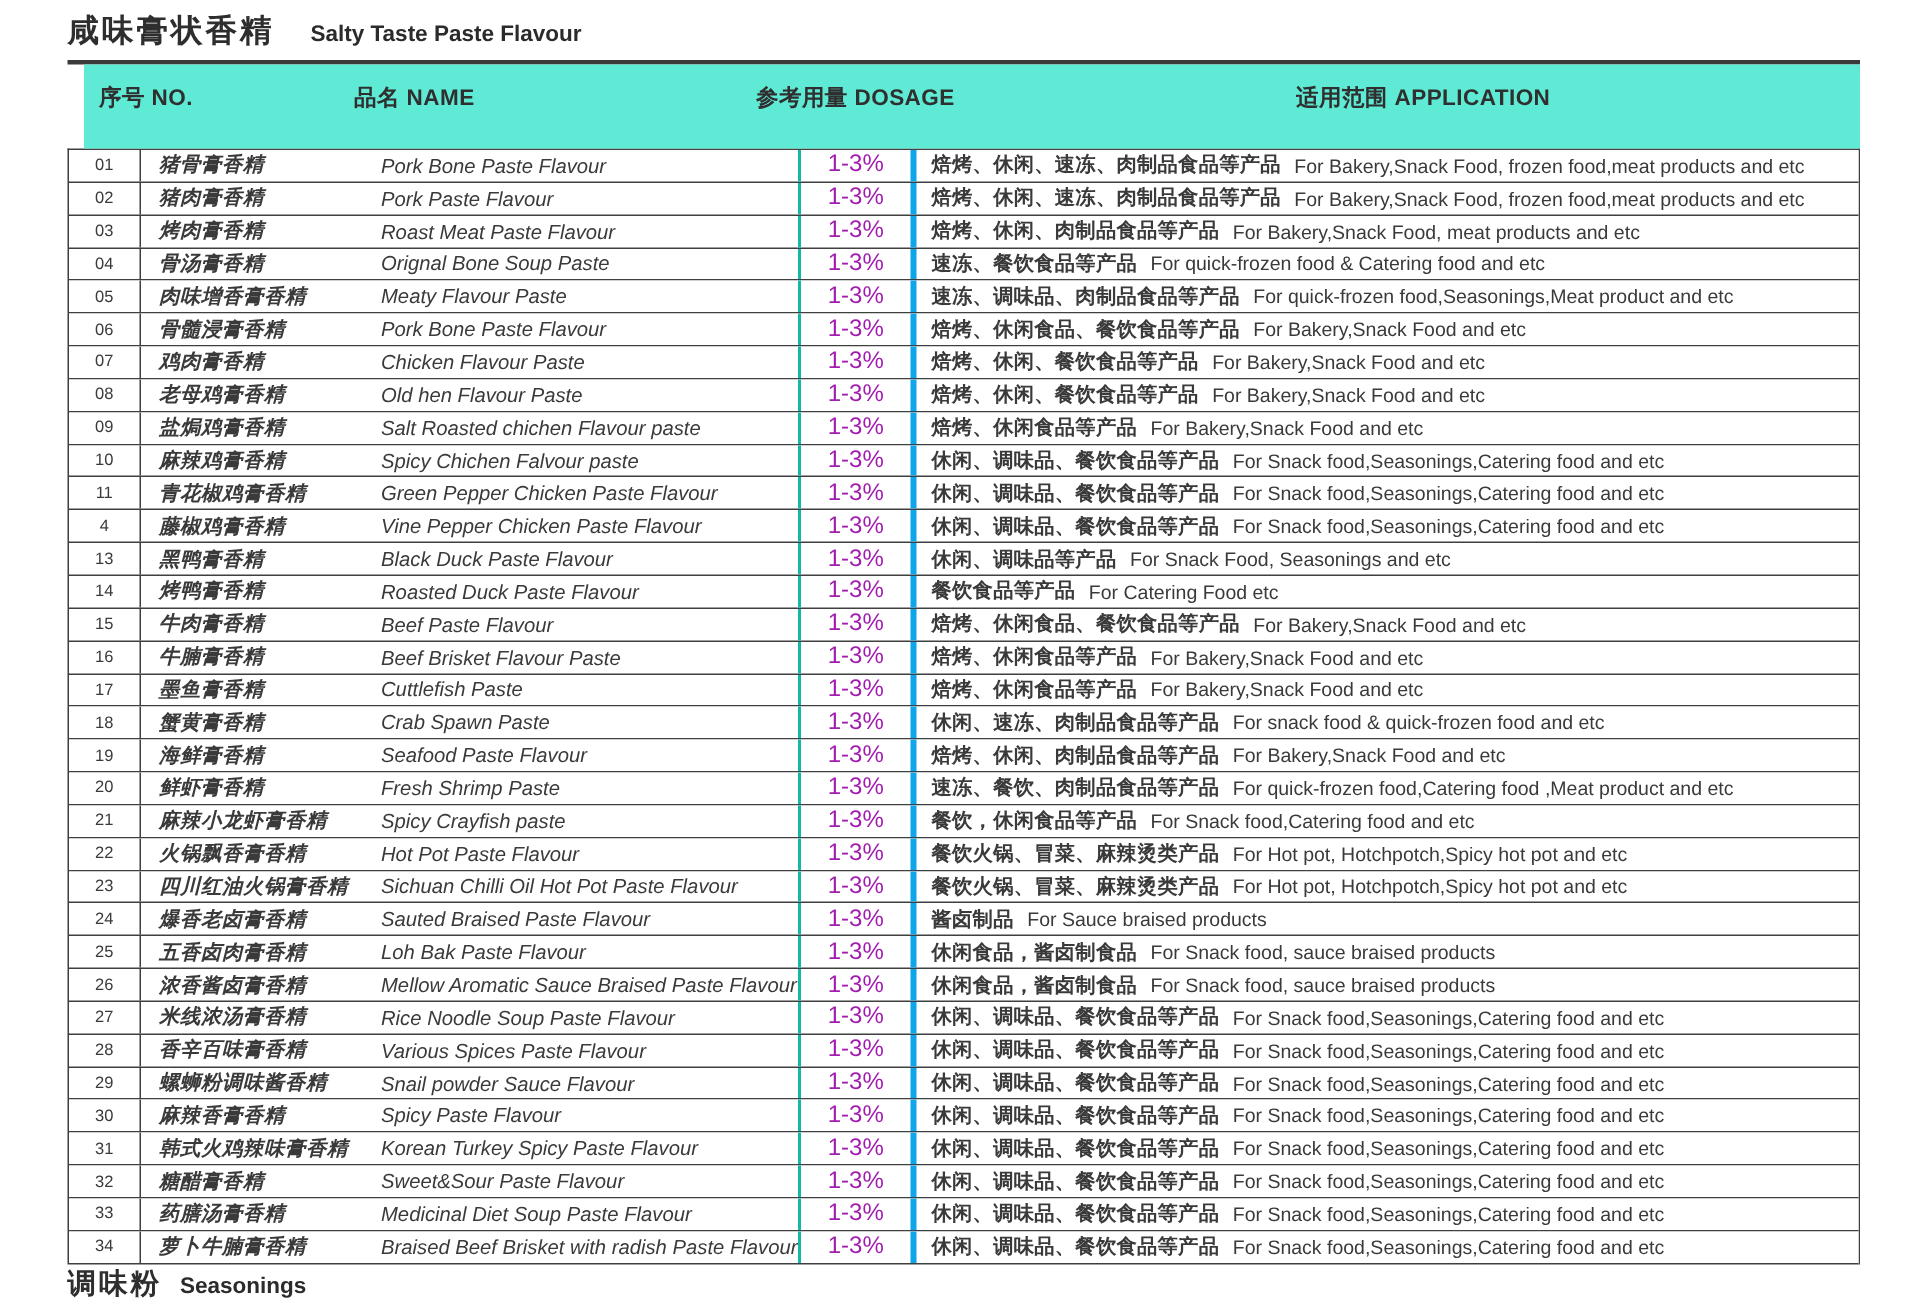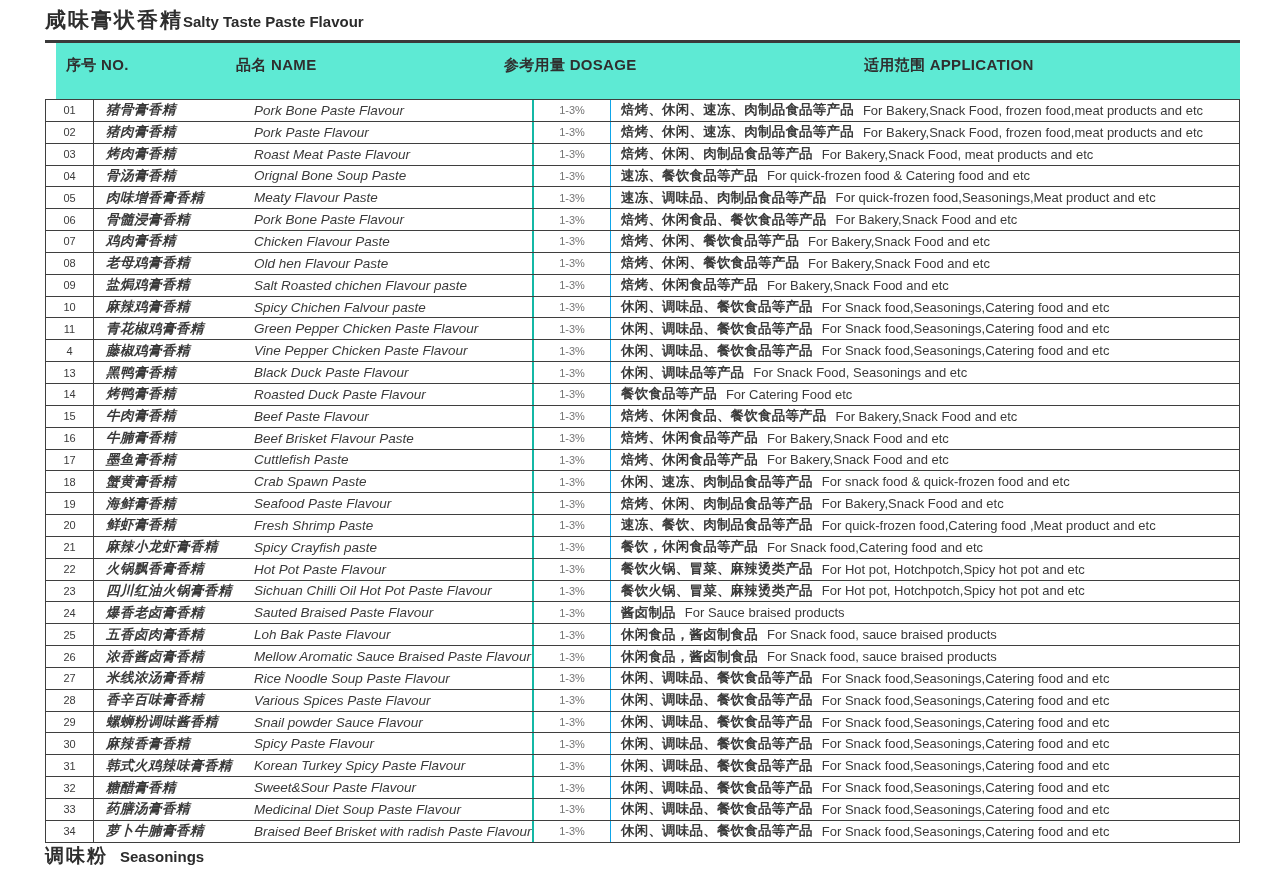--- a/index.html
+++ b/index.html
@@ -6,21 +6,21 @@
   html, body {
     width: 1285px; height: 875px;
     background: #ffffff;
     font-family: "Liberation Sans", sans-serif;
     color: #333333;
     overflow: hidden;
   }
   .page { position: relative; width: 1285px; height: 875px; }
 
   
-  .doc-title { position: absolute; left: 45px; top: 6px; display: flex; align-items: baseline; gap: 0; }
+  .doc-title { position: absolute; left: 45px; top: 6px; display: flex; align-items: baseline; gap: 24px; }
   .doc-title .zh { font-size: 21px; font-weight: 600; letter-spacing: 2px; color: #2e2e2e; }
   .doc-title .en { font-size: 15px; font-weight: 700; color: #2b2b2b; }
 
   
   .table-wrap { position: absolute; left: 45px; top: 40px; width: 1195px; }
   .top-bar { height: 3px; background: #3a3a3a; }
   .thead {
     position: relative; height: 56px;
     background: #5eead4;
     margin-left: 11px;
@@ -44,21 +44,21 @@
     grid-template-columns: 48px 440px 77px 628px;
     height: 21.85px;
     border-bottom: 1px solid #3f3f3f;
     background: #ffffff;
   }
   .trow > div { display: flex; align-items: center; overflow: hidden; white-space: nowrap; }
   .c-no { justify-content: center; font-size: 11px; color: #3a3a3a; border-right: 1px solid #3f3f3f; }
   .c-name { padding-left: 12px; border-right: 2px solid #14b8a6; font-style: italic; }
   .c-name .zh { width: 148px; flex: 0 0 148px; font-size: 13.5px; font-weight: 600; color: #3a3a3a; letter-spacing: 0.5px; }
   .c-name .en { font-size: 13.5px; color: #3a3a3a; }
-  .c-dosage { justify-content: center; font-size: 11px; color: #737373; border-right: 1px solid #0ea5e9; }
+  .c-dosage { justify-content: center; font-size: 16px; color: #a21caf; border-right: 4px solid #0ea5e9; }
   .c-app { padding-left: 10px; }
   .c-app .zh { font-size: 13.5px; font-weight: 600; color: #3a3a3a; letter-spacing: 0.2px; }
   .c-app .en { font-size: 13px; color: #3a3a3a; margin-left: 9px; }
 
   
   .doc-footer { position: absolute; left: 45px; top: 843px; display: flex; align-items: baseline; gap: 12px; }
   .doc-footer .zh { font-size: 19px; font-weight: 600; letter-spacing: 2px; color: #2e2e2e; }
   .doc-footer .en { font-size: 15px; font-weight: 700; color: #2b2b2b; }
 </style>
 </head>

